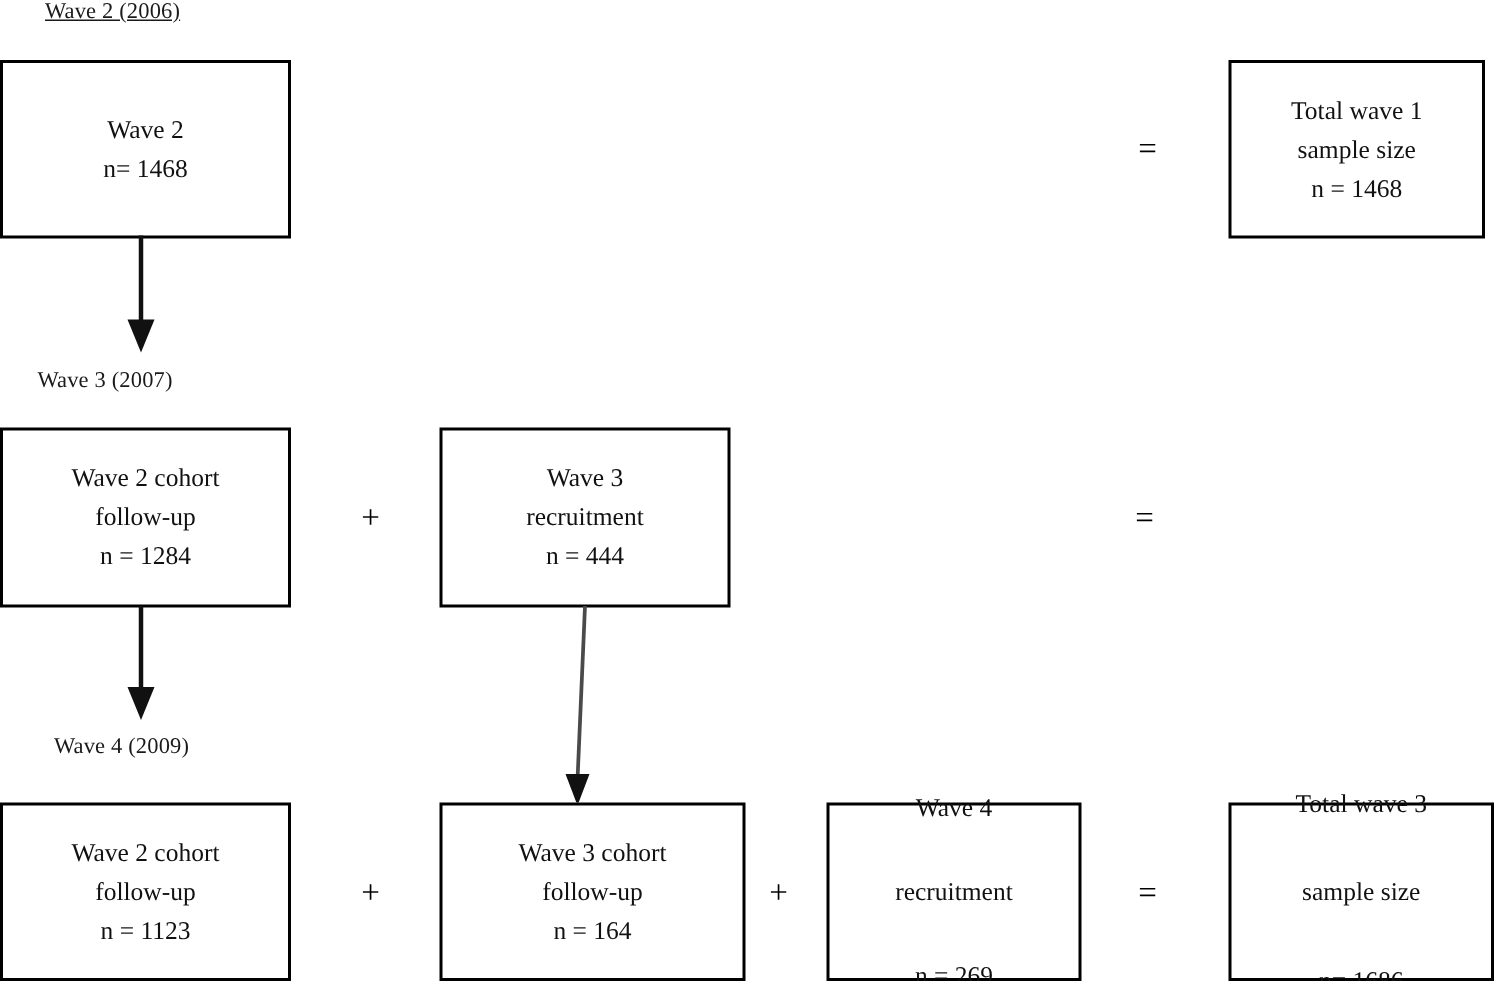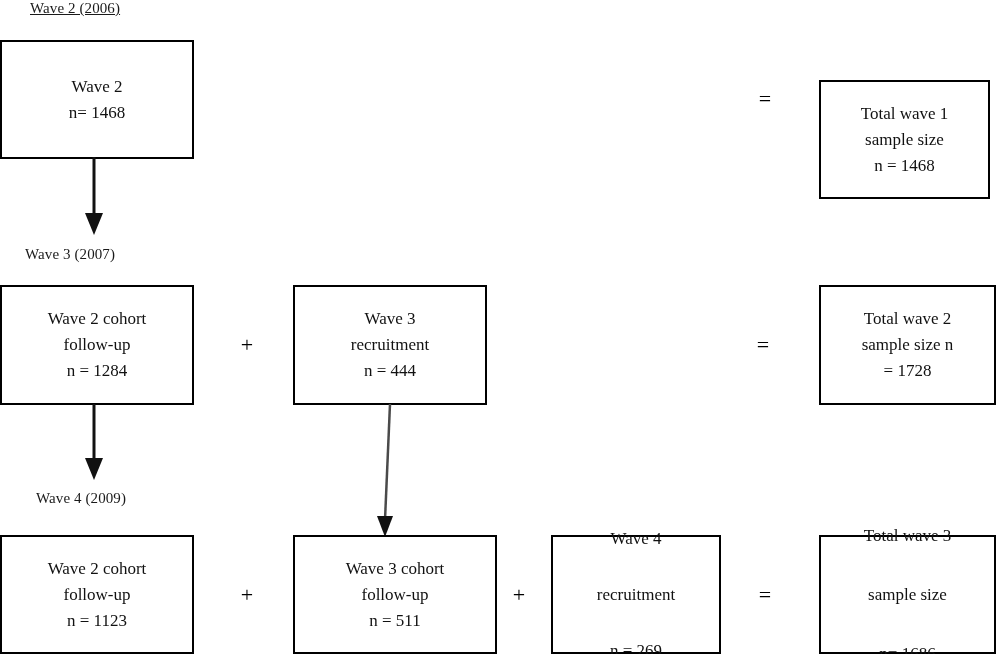--- a/index.html
+++ b/index.html
@@ -69,21 +69,21 @@
 
   <div class="wave-label" style="left:36px; top:489px;text-align:right;">Wave 4 (2009)</div>
 
   <div class="node-box" style="left:0px; top:40px; width:194px; height:119px;">
     <span class="line">Wave 2</span>
     <span class="line">n= 1468</span>
   </div>
 
   <div class="operator" style="left:752px; top:88px;">=</div>
 
-  <div class="node-box" style="left:819px; top:40px; width:171px; height:119px;margin-top:40px;">
+  <div class="node-box" style="left:819px; top:40px; width:171px; height:119px;">
     <span class="line">Total wave 1</span>
     <span class="line">sample size</span>
     <span class="line">n = 1468</span>
   </div>
 
   <div class="connector" style="left:80px; top:157px;">
     <svg width="30" height="80" viewBox="0 0 30 80">
       <line x1="14" y1="0" x2="14" y2="62" stroke="#111111" stroke-width="3"></line>
       <polygon points="14,78 5,56 23,56" fill="#111111"></polygon>
     </svg>
@@ -98,25 +98,20 @@
   <div class="operator" style="left:234px; top:334px;">+</div>
 
   <div class="node-box" style="left:293px; top:285px; width:194px; height:120px;">
     <span class="line">Wave 3</span>
     <span class="line">recruitment</span>
     <span class="line">n = 444</span>
   </div>
 
   <div class="operator" style="left:750px; top:334px;">=</div>
 
-  <div class="node-box" style="left:819px; top:285px; width:177px; height:120px;">
-    <span class="line">Total wave 2</span>
-    <span class="line">sample size  n</span>
-    <span class="line">= 1728</span>
-  </div>
 
   <div class="connector" style="left:80px; top:404px;">
     <svg width="30" height="78" viewBox="0 0 30 78">
       <line x1="14" y1="0" x2="14" y2="60" stroke="#111111" stroke-width="3"></line>
       <polygon points="14,76 5,54 23,54" fill="#111111"></polygon>
     </svg>
   </div>
 
   <div class="connector" style="left:370px; top:404px;">
     <svg width="36" height="134" viewBox="0 0 36 134">
@@ -129,21 +124,21 @@
     <span class="line">Wave 2 cohort</span>
     <span class="line">follow-up</span>
     <span class="line">n = 1123</span>
   </div>
 
   <div class="operator" style="left:234px; top:584px;">+</div>
 
   <div class="node-box" style="left:293px; top:535px; width:204px; height:119px;">
     <span class="line">Wave 3 cohort</span>
     <span class="line">follow-up</span>
-    <span class="line">n = 511</span>
+    <span class="line">n = 164</span>
   </div>
 
   <div class="operator" style="left:506px; top:584px;">+</div>
 
   <div class="node-box" style="left:551px; top:535px; width:170px; height:119px;gap:30px;">
     <span class="line">Wave 4</span>
     <span class="line">recruitment</span>
     <span class="line">n = 269</span>
   </div>
 

